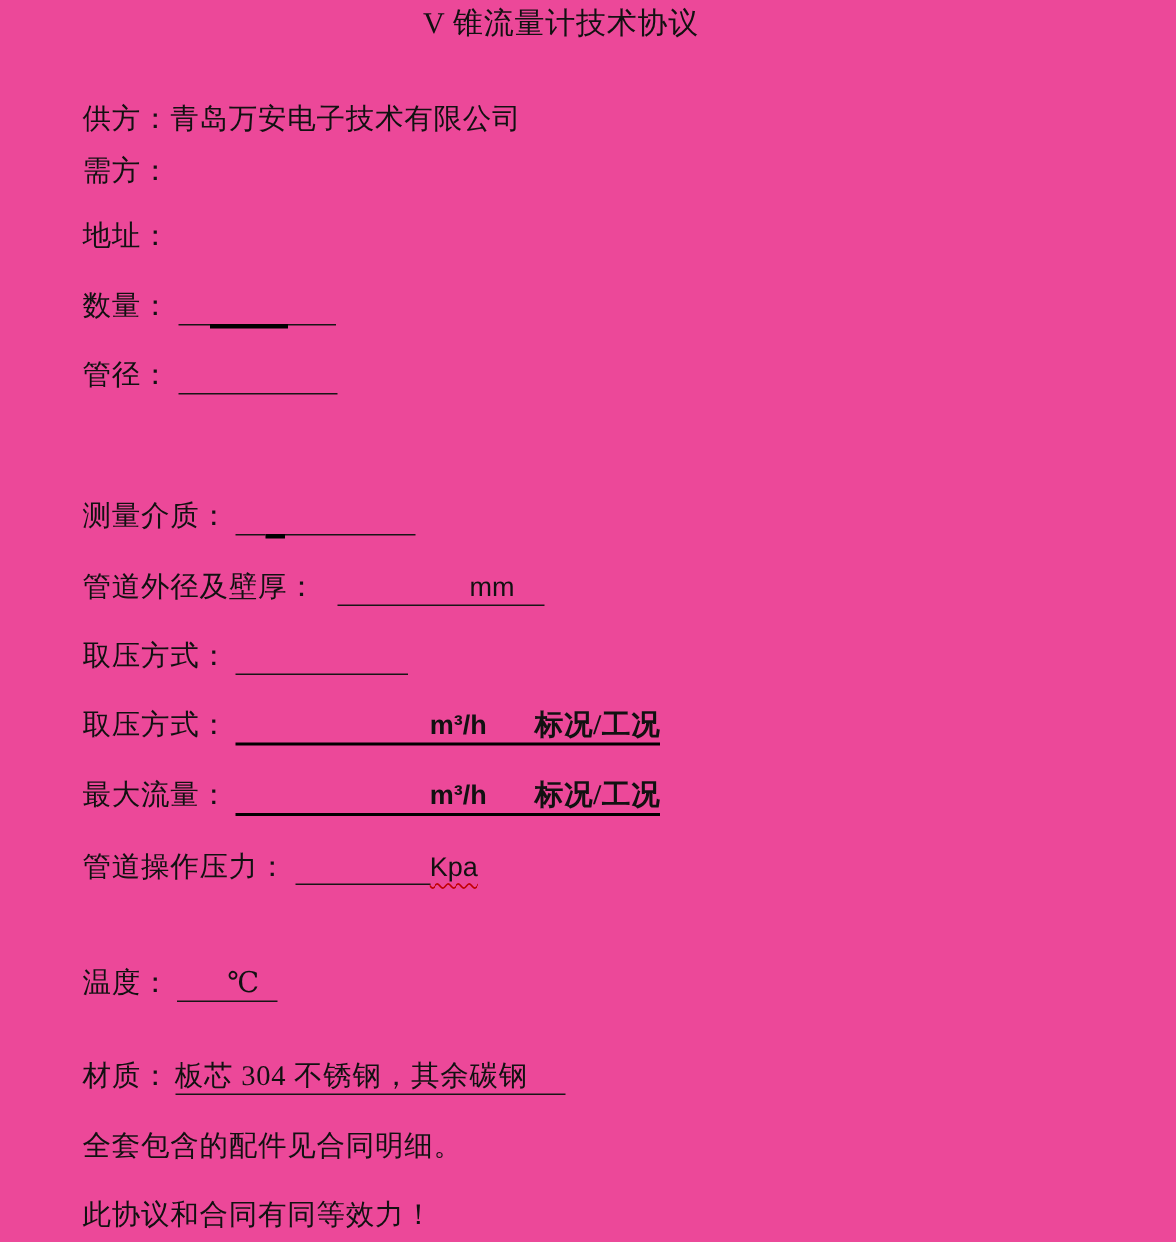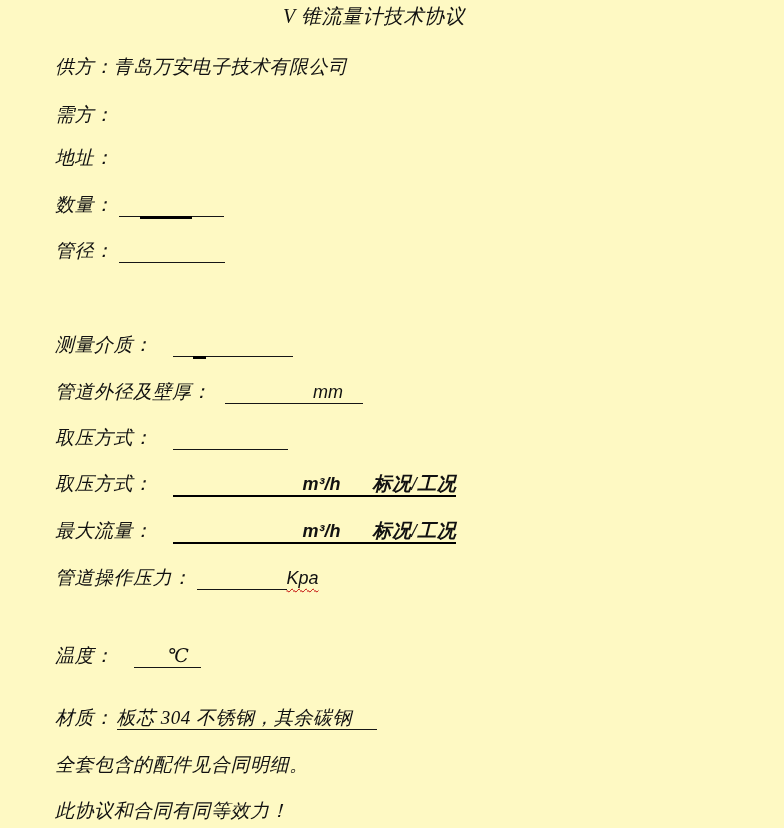--- a/index.html
+++ b/index.html
@@ -4,21 +4,21 @@
 <style>
   html,body{margin:0;padding:0;}
   body{
     width:784px;height:828px;
     background:#ffffff;
     font-family:"Liberation Serif","DejaVu Serif",serif;
     color:#111111;
     overflow:hidden;
     position:relative;
   }
-  .page{position:absolute;inset:0;background:#fef9c3;font-style:italic;}
+  .page{position:absolute;inset:0;background:#ec4899;}
   .row{
     position:absolute;left:55px;
     font-size:19px;line-height:24px;
     white-space:nowrap;
     letter-spacing:0.5px;
   }
   .title-row{
     left:0;width:100%;text-align:center;
     padding-right:36px;box-sizing:border-box;
     font-size:20px;
@@ -38,35 +38,35 @@
     border-bottom:1.5px solid #161616;
   }
   .ul.thick{border-bottom:2.5px solid #000;}
   .sp{display:inline-block;}
   
   .w13{width:13px}.w20{width:20px}.w21{width:21px}.w25{width:25px}
   .w32{width:32px}.w34{width:34px}.w52{width:52px}.w62{width:62px}
   .w87{width:87px}.w88{width:88px}.w90{width:90px}.w106{width:106px}
   .w115{width:115px}.w130{width:130px}.w12{width:12px}
   .ml3{margin-left:3px}.ml5{margin-left:5px}.ml6{margin-left:6px}
-  .ml8{margin-left:20px}.ml14{margin-left:14px}
+  .ml8{margin-left:4px}.ml14{margin-left:14px}
   .sqg{
     text-decoration:underline wavy #c00000;
     text-decoration-thickness:1px;
     text-underline-offset:4px;
   }
 </style>
 </head>
 <body>
 
 <div class="page">
 
   <div class="row title-row" style="top:4px">V 锥流量计技术协议</div>
 
-  <div class="row" style="top:55px">
+  <div class="row" style="top:68px">
     <span>供方：</span><span>青岛万安电子技术有限公司</span>
   </div>
 
   <div class="row" style="top:103px">
     <span>需方：</span>
   </div>
 
   <div class="row" style="top:146px">
     <span>地址：</span>
   </div>

